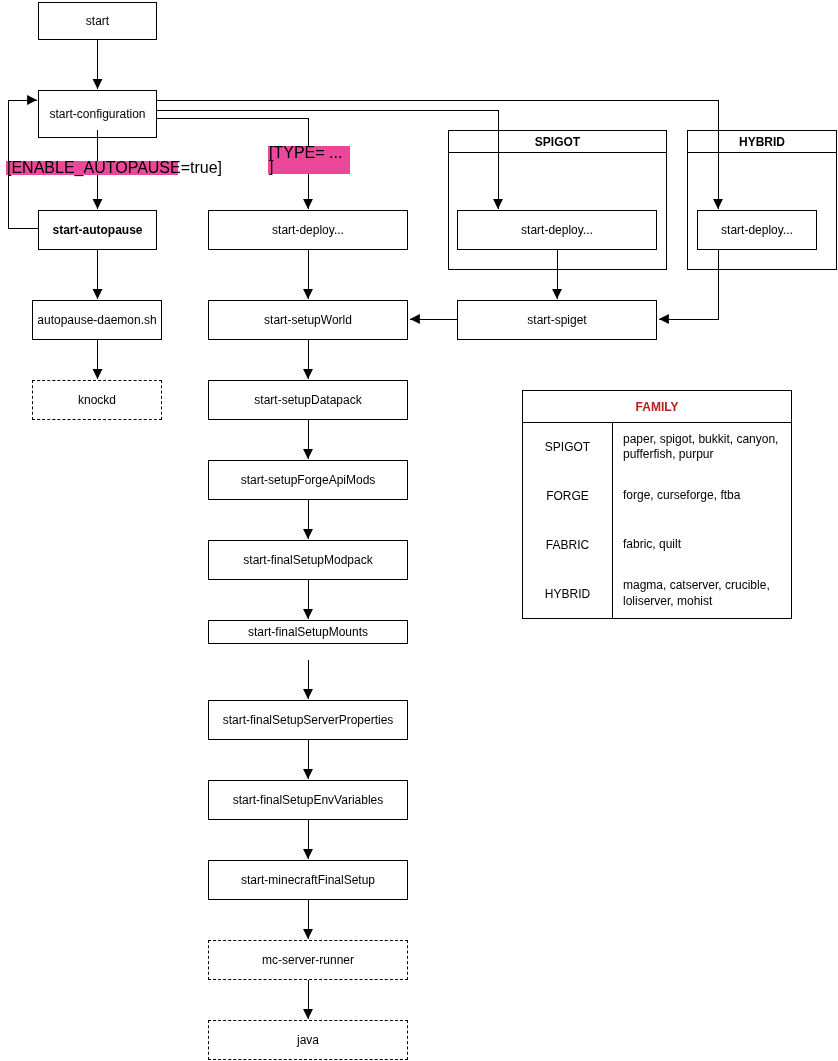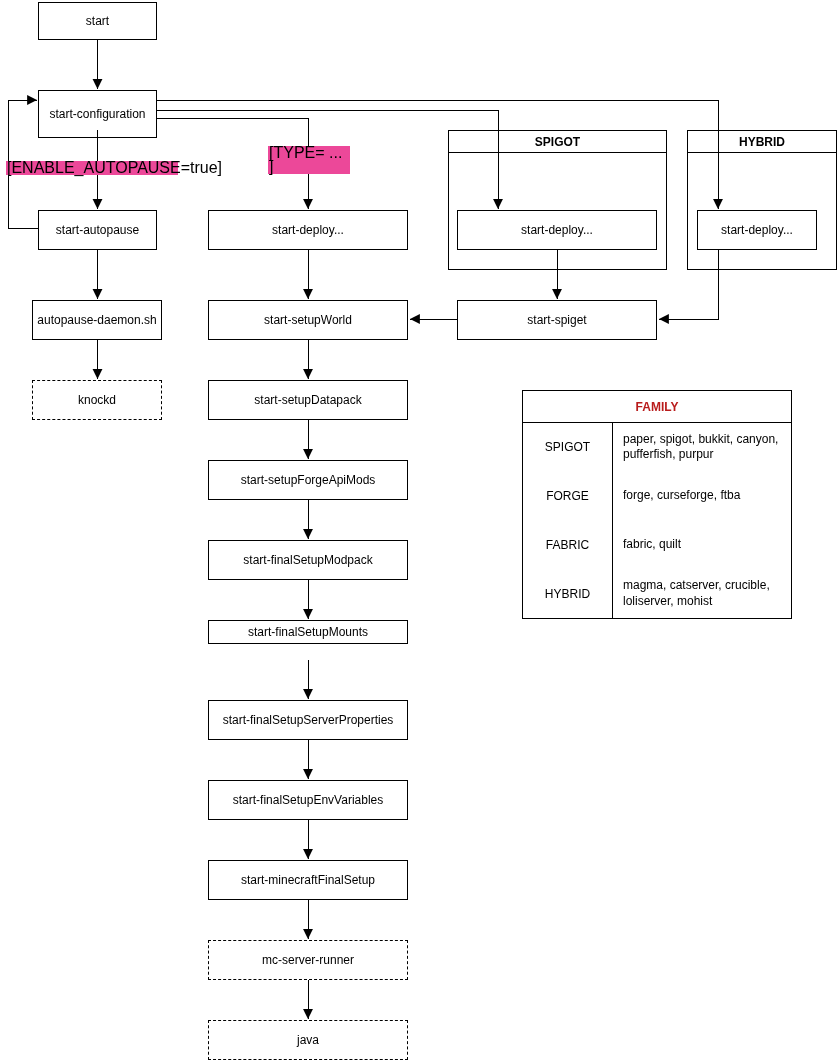--- a/index.html
+++ b/index.html
@@ -168,21 +168,21 @@
 
     <polyline points="557,250 557,299" marker-end="url(#arr)"></polyline>
 
     <polyline points="718,250 718,319 659,319" marker-end="url(#arr)"></polyline>
 
     <polyline points="457,319 410,319" marker-end="url(#arr)"></polyline>
   </svg>
 
   <div class="node" style="left:38px; top:2px; width:119px; height:38px;">start</div>
   <div class="node" style="left:38px; top:90px; width:119px; height:48px;">start-configuration</div>
-  <div class="node" style="left:38px; top:210px; width:119px; height:40px;">start-autopause</div>
+  <div class="node" style="left:38px; top:210px; width:119px; height:40px;font-weight:bold;">start-autopause</div>
   <div class="node" style="left:32px; top:300px; width:130px; height:40px;">autopause-daemon.sh</div>
   <div class="node dashed" style="left:32px; top:380px; width:130px; height:40px;">knockd</div>
 
   <div class="node" style="left:208px; top:210px; width:200px; height:40px;">start-deploy...</div>
   <div class="node" style="left:208px; top:300px; width:200px; height:40px;">start-setupWorld</div>
   <div class="node" style="left:208px; top:380px; width:200px; height:40px;">start-setupDatapack</div>
   <div class="node" style="left:208px; top:460px; width:200px; height:40px;">start-setupForgeApiMods</div>
   <div class="node" style="left:208px; top:540px; width:200px; height:40px;">start-finalSetupModpack</div>
   <div class="node" style="left:208px; top:620px; width:200px; height:24px;">start-finalSetupMounts</div>
   <div class="node" style="left:208px; top:700px; width:200px; height:40px;">start-finalSetupServerProperties</div>

